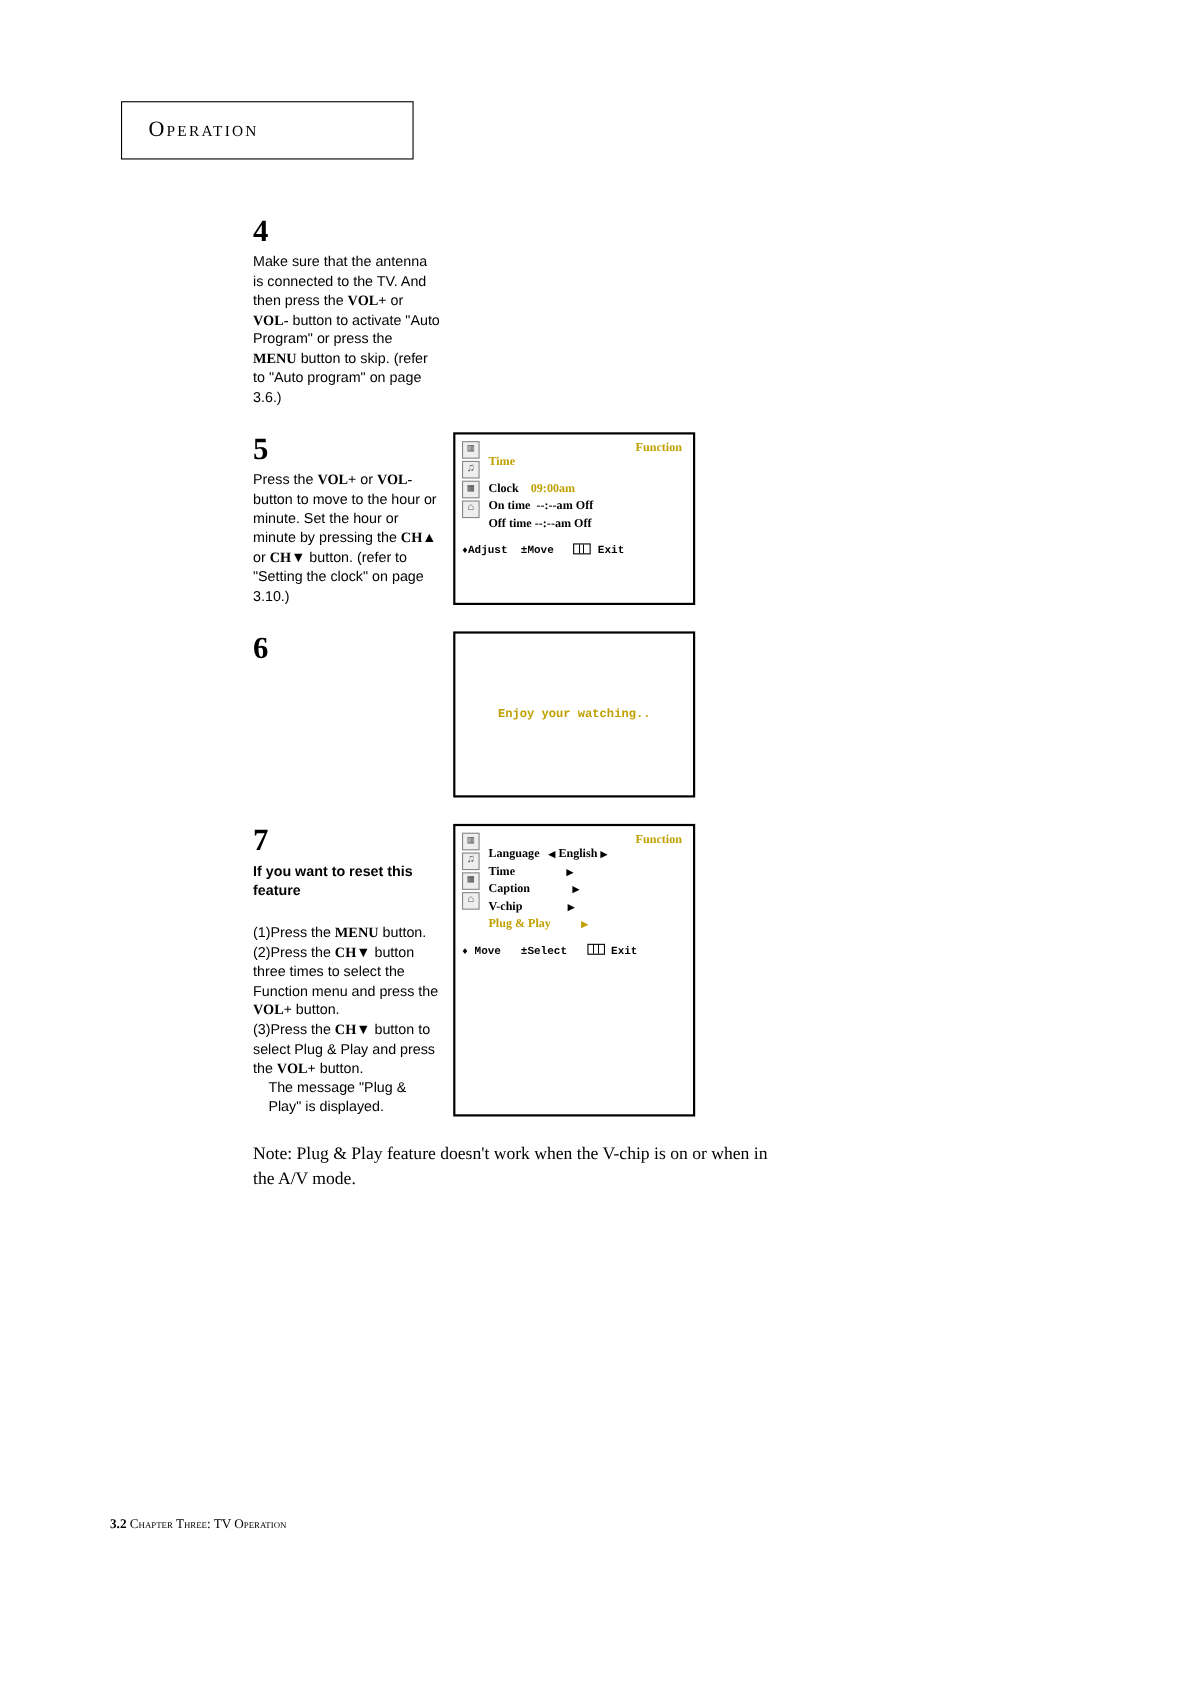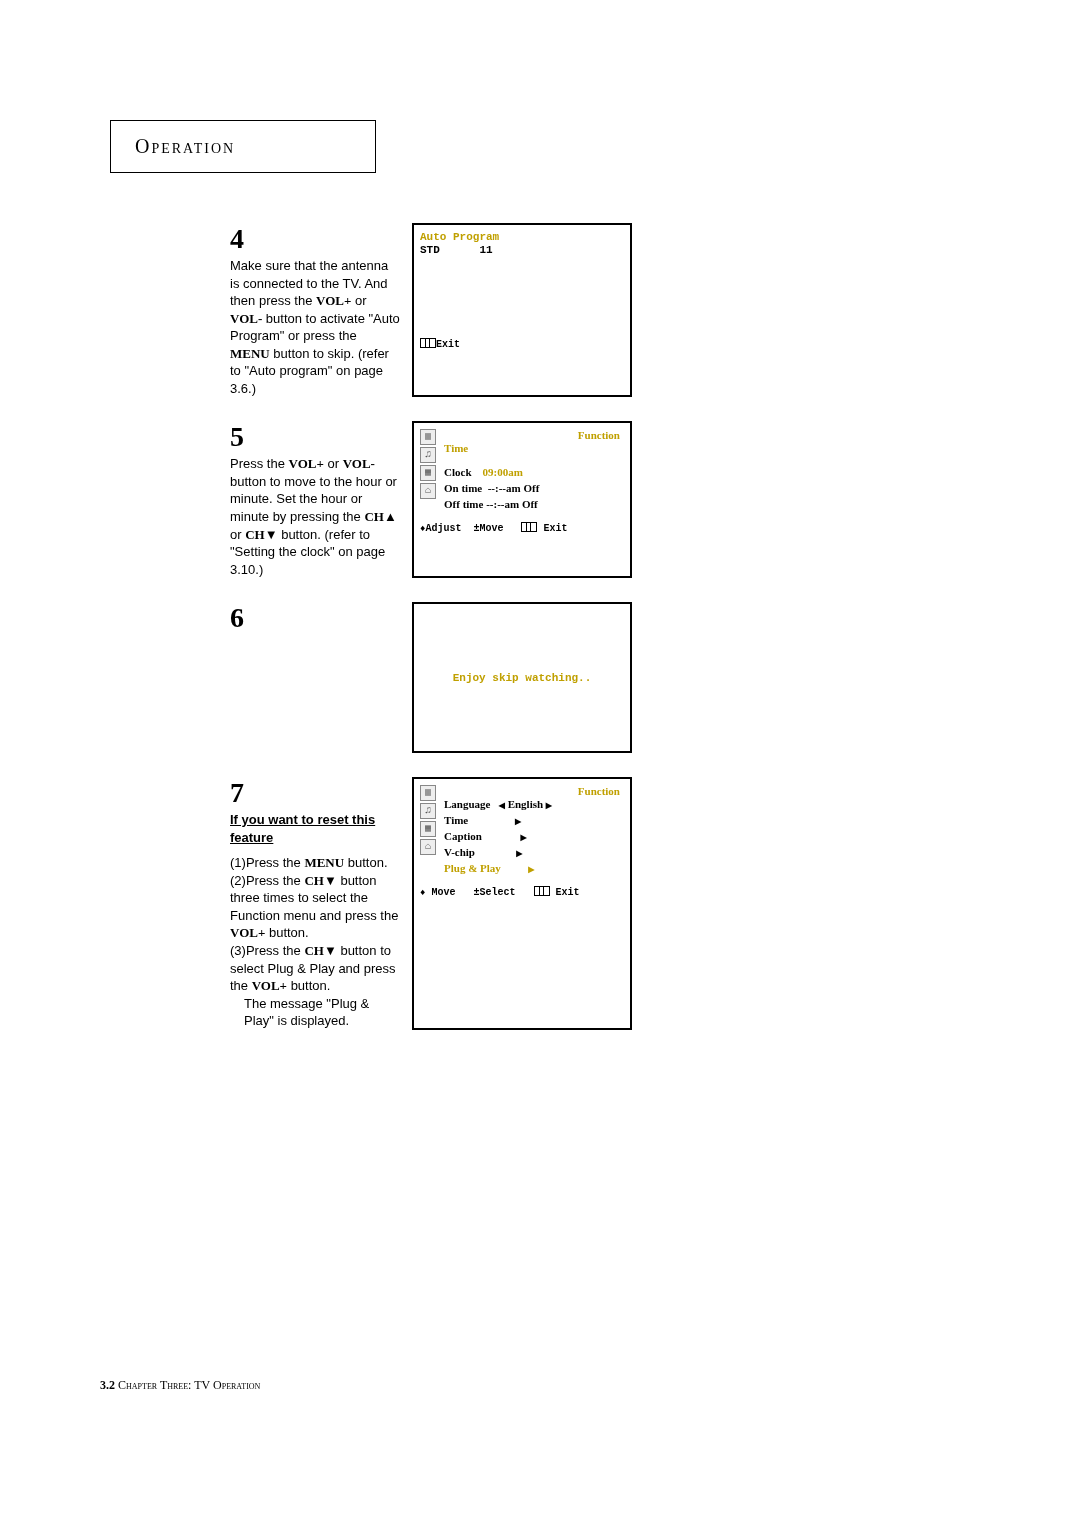--- a/index.html
+++ b/index.html
@@ -8,21 +8,21 @@
     background: #fff;
     font-family: Arial, Helvetica, sans-serif;
     color: #000;
     width: 1080px;
   }
   .page {
     width: 912px;
     height: 1528px;
     position: relative;
     box-sizing: border-box;
-    padding: 120px 100px 60px 100px;
+    padding: 92px 100px 60px 100px;
   }
   .section-header-box {
     border: 1.5px solid #000;
     display: inline-block;
     padding: 14px 140px 14px 24px;
     margin-bottom: 50px;
     margin-left: 10px;
   }
   .section-header {
     font-family: Georgia, 'Times New Roman', serif;
@@ -50,22 +50,21 @@
     margin-bottom: 2px;
   }
   .step-text {
     font-size: 13px;
     line-height: 1.35;
   }
   .step-text b { font-weight: bold; font-family: Liberation Serif, serif; }
   .step-text .subhead {
     font-weight: bold;
     display: block;
-    margin-bottom: 8px;
-    text-decoration: underline;
+    margin-bottom: 21px;
   }
   .osd {
     border: 2px solid #000;
     width: 220px;
     flex: 0 0 220px;
     box-sizing: border-box;
     font-family: 'Courier New', monospace;
     font-size: 11px;
     font-weight: bold;
     padding: 6px;
@@ -153,28 +152,20 @@
 
   <div class="content">
 
     <div class="step">
       <div class="step-text-col">
         <div class="step-num">4</div>
         <div class="step-text">
           <span>Make sure that the antenna is connected to the TV. And then press the </span><b>VOL+</b><span> or </span><b>VOL-</b><span> button to activate "Auto Program" or press the </span><b>MENU</b><span> button to skip. (refer to "Auto program" on page 3.6.)</span>
         </div>
       </div>
-      <div class="osd">
-        <div class="inner">
-          <div class="yellow">Auto Program</div>
-          <div class="menu-line"><span>STD</span>      <span>11</span></div>
-          <div style="height:70px"></div>
-          <div class="footer"><span class="rect-icon"></span><span>Exit</span></div>
-        </div>
-      </div>
     </div>
 
     <div class="step">
       <div class="step-text-col">
         <div class="step-num">5</div>
         <div class="step-text">
           <span>Press the </span><b>VOL+</b><span> or </span><b>VOL-</b><span> button to move to the hour or minute.  Set the hour or minute by pressing the </span><b>CH▲</b><span> or </span><b>CH▼</b><span> button. (refer to "Setting the clock" on page 3.10.)</span>
         </div>
       </div>
       <div class="osd">
@@ -199,21 +190,21 @@
         </div>
       </div>
     </div>
 
     <div class="step">
       <div class="step-text-col">
         <div class="step-num">6</div>
       </div>
       <div class="osd">
         <div class="inner" style="min-height:135px;">
-          <div class="centered-msg yellow">Enjoy skip watching..</div>
+          <div class="centered-msg yellow">Enjoy your watching..</div>
         </div>
       </div>
     </div>
 
     <div class="step">
       <div class="step-text-col">
         <div class="step-num">7</div>
         <div class="step-text">
           <span class="subhead">If you want to reset this feature</span>
           <div><span>(1)Press the </span><b>MENU</b><span> button.</span></div>
@@ -238,20 +229,21 @@
               <div class="menu-line"><span>Caption</span>              <span class="tri-right"></span></div>
               <div class="menu-line"><span>V-chip</span>               <span class="tri-right"></span></div>
               <div class="menu-line yellow"><span>Plug &amp; Play</span>          <span class="tri-right"></span></div>
             </div>
           </div>
           <div class="footer"><span class="tri-ud"></span> <span>Move</span>   <span class="tri-lr"></span><span>Select</span>   <span class="rect-icon"></span> <span>Exit</span></div>
         </div>
       </div>
     </div>
 
+    <div class="note">Note: Plug &amp; Play feature doesn't work when the V-chip is on or when in the A/V mode.</div>
 
   </div>
 
   <div class="footer-text">
     <span class="pg">3.2</span><span class="chap"> Chapter Three:  TV Operation</span>
   </div>
 
 </div>
 
 </body></html>

